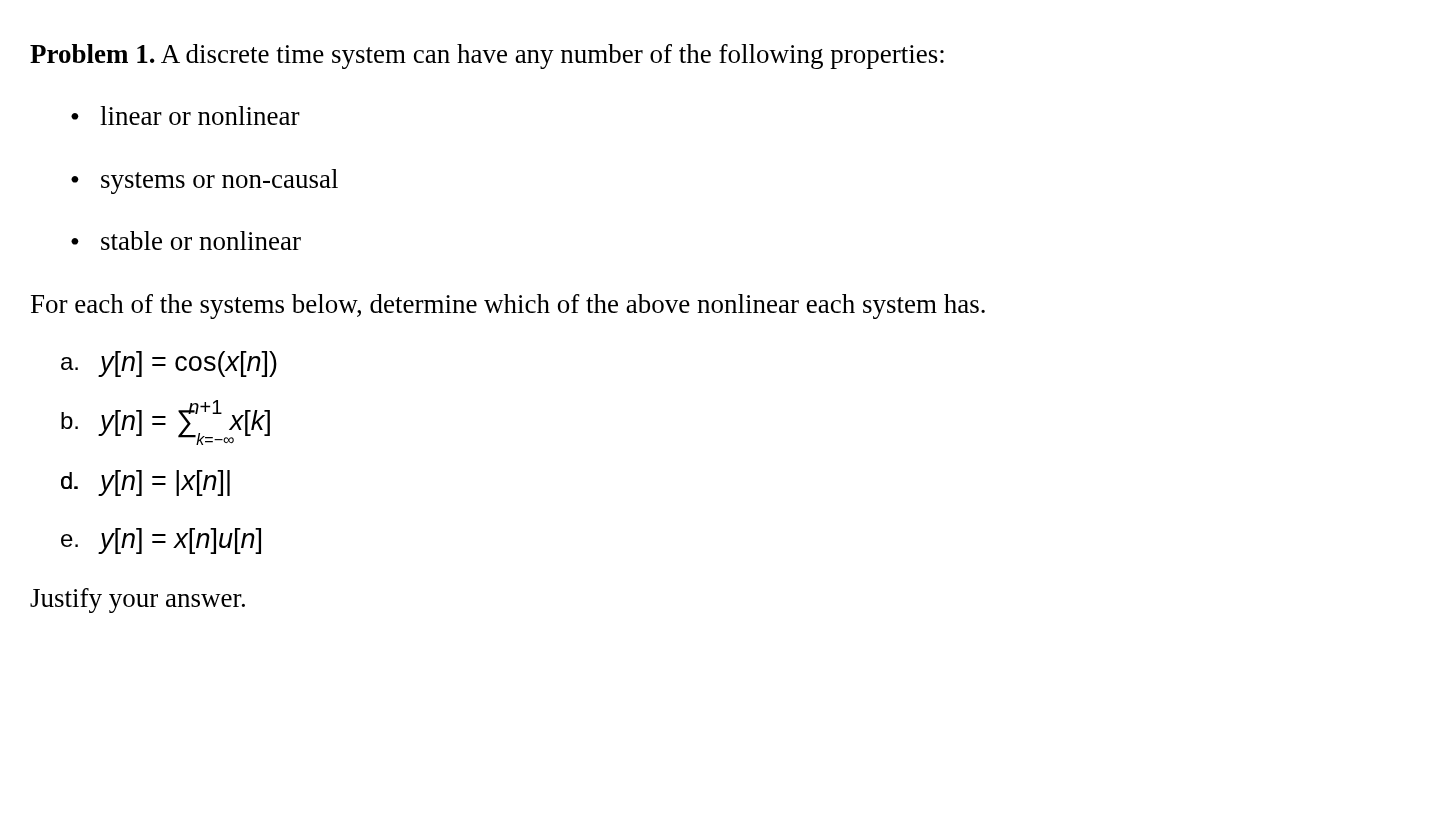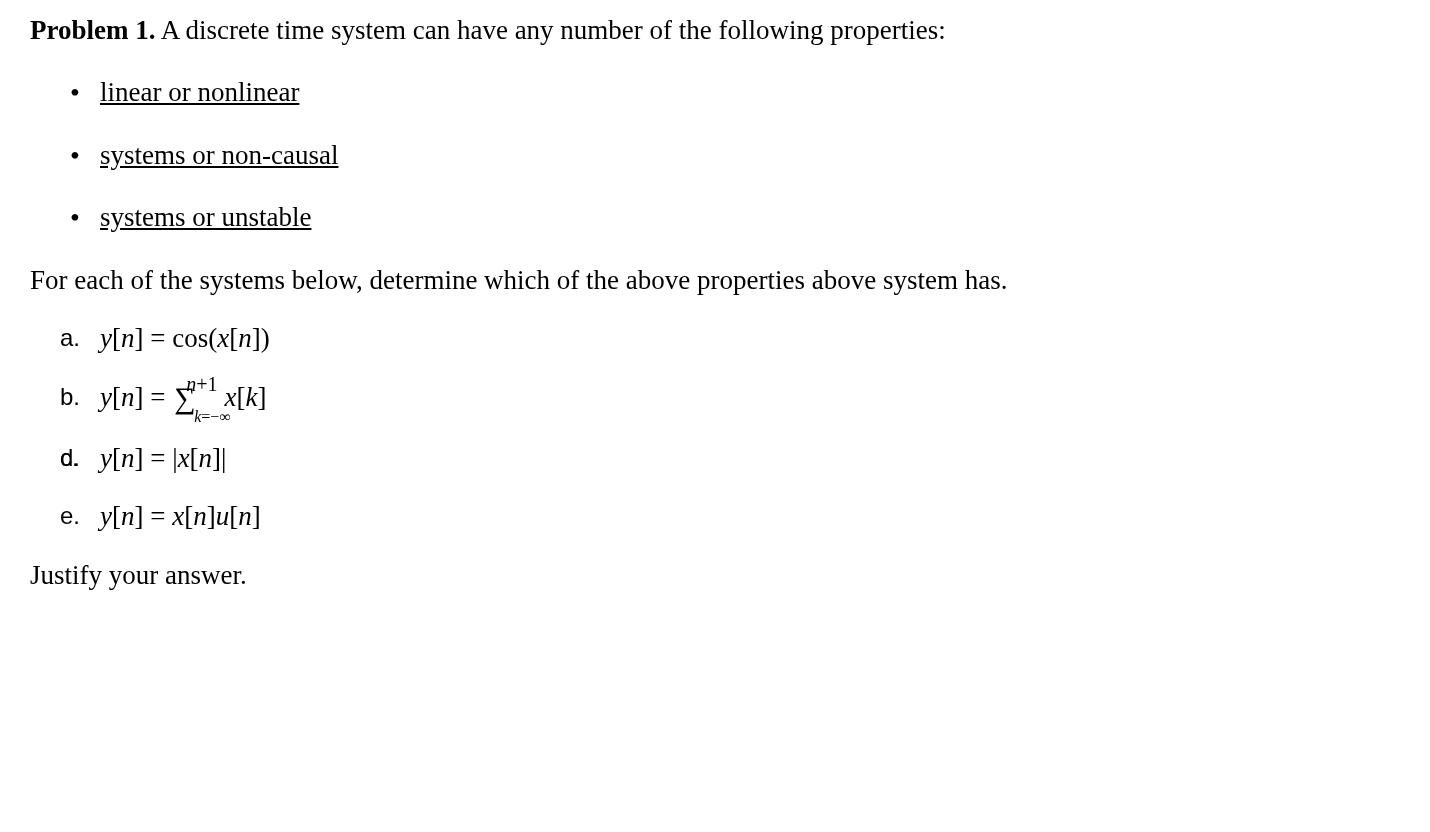--- a/index.html
+++ b/index.html
@@ -5,35 +5,34 @@
   html, body {
     margin: 0;
     padding: 0;
     width: 1430px;
     height: 832px;
     background: #fff;
     font-family: "Times New Roman", Times, serif;
     color: #000;
   }
   .page {
-    padding: 12px 30px;
+    padding: 36px 30px;
     font-size: 27px;
     line-height: 1.35;
   }
   .problem-header {
     margin-bottom: 24px;
   }
   .problem-label {
     font-weight: bold;
   }
   ul.bullets {
     list-style: none;
     padding: 0;
     margin: 0 0 8px 0;
-    text-decoration: underline;
   }
   ul.bullets li {
     position: relative;
     padding-left: 70px;
     margin: 26px 0;
     text-indent: 0;
   }
   ul.bullets li::before {
     content: "•";
     position: absolute;
@@ -61,21 +60,21 @@
     top: 0;
     font-family: Arial, Helvetica, sans-serif;
     font-size: 24px;
     line-height: 1.5;
   }
   .justify {
     margin-top: 10px;
   }
   
   .math {
-    font-family: Liberation Serif, serif;
+    font-family: Liberation Sans, sans-serif;
     font-style: italic;
   }
   .rm {
     font-style: normal;
   }
   .sum-wrap {
     display: inline-block;
     position: relative;
     vertical-align: middle;
     margin: 0 2px;
@@ -114,24 +113,24 @@
 <div class="page">
 
   <div class="problem-header">
     <span class="problem-label">Problem 1.</span>
     <span>A discrete time system can have any number of the following properties:</span>
   </div>
 
   <ul class="bullets">
     <li>linear or nonlinear</li>
     <li>systems or non-causal</li>
-    <li>systems or unstable</li>
+    <li>stable or nonlinear</li>
   </ul>
 
-  <div class="instruction">For each of the systems below, determine which of the above properties above system has.</div>
+  <div class="instruction">For each of the systems below, determine which of the above nonlinear each system has.</div>
 
   <ol class="alpha">
 
     <li>
       <span class="label">a.</span>
       <span class="math">
         <span>y</span><span class="rm">[</span><span>n</span><span class="rm">]</span>
         <span class="rm"> = </span>
         <span class="rm">cos</span><span class="rm">(</span><span>x</span><span class="rm">[</span><span>n</span><span class="rm">])</span>
       </span>

